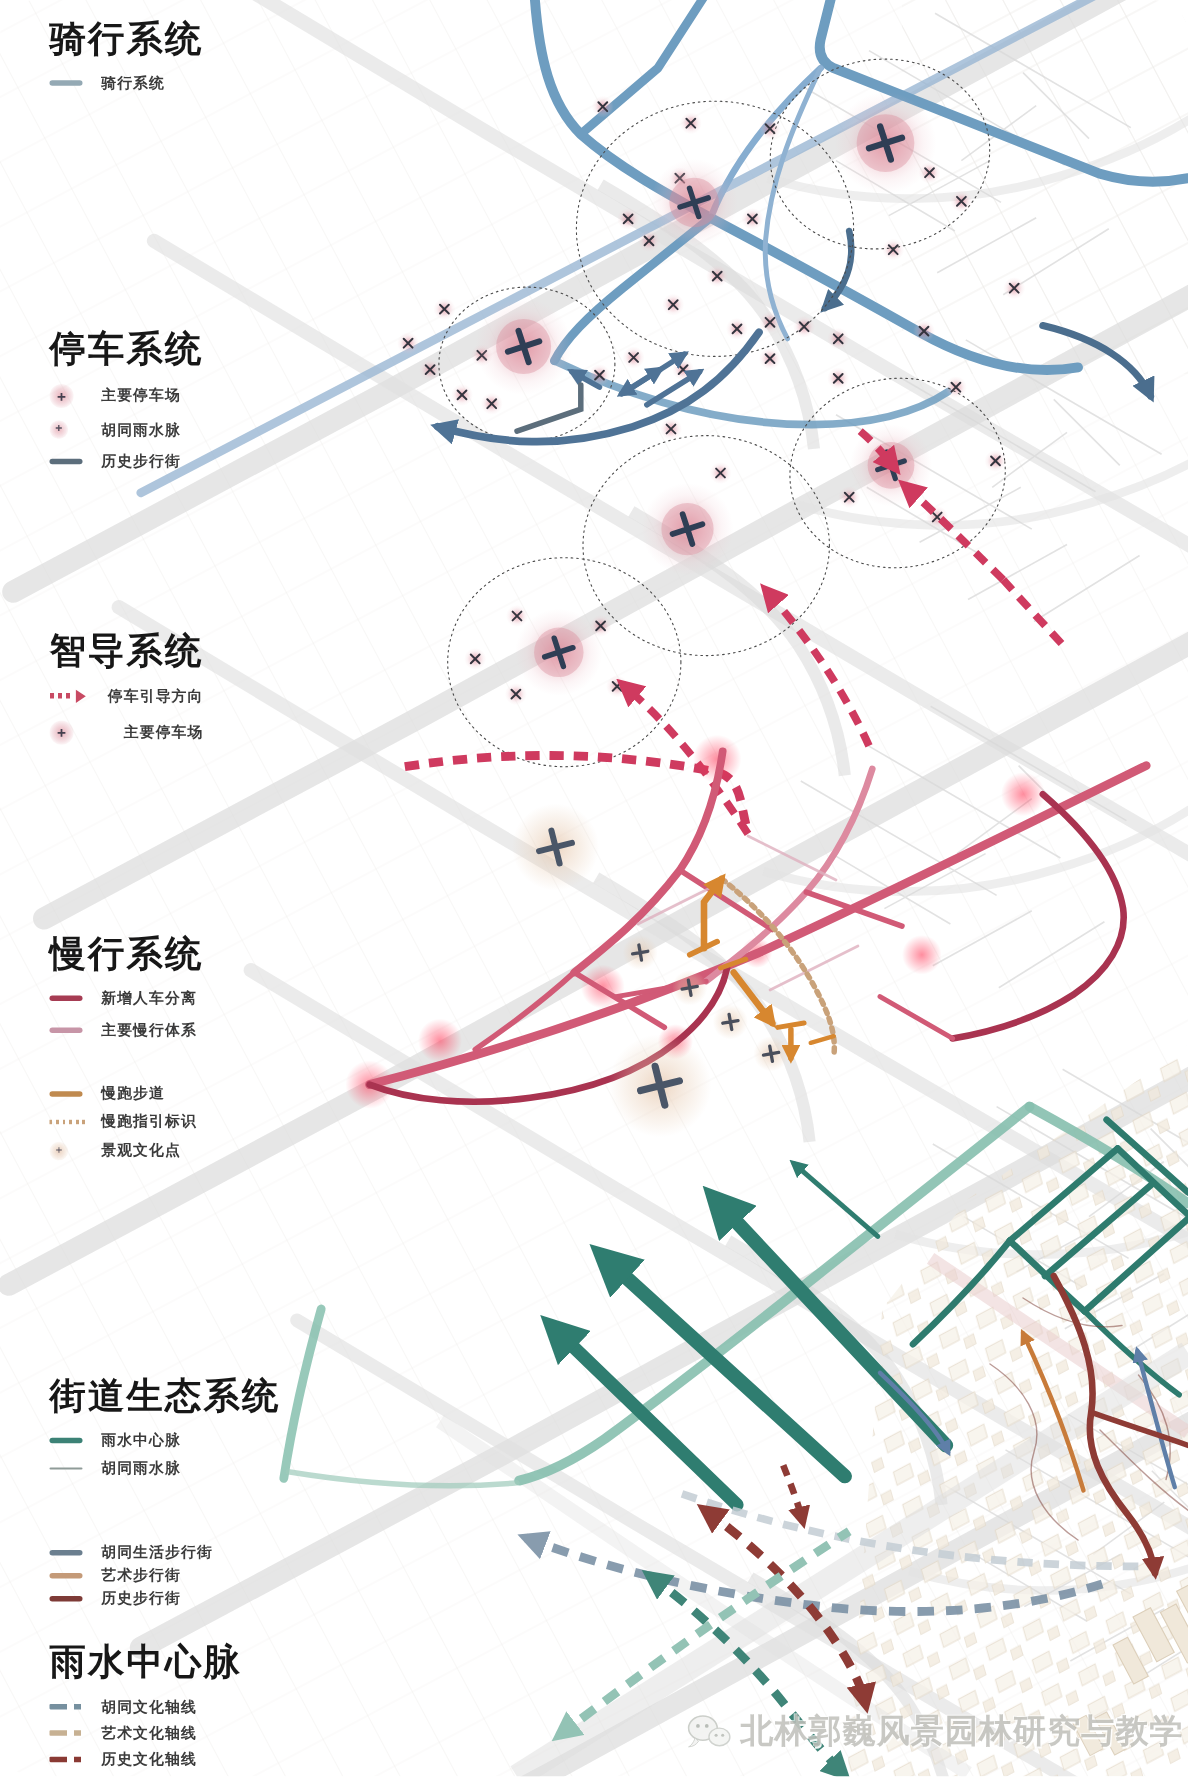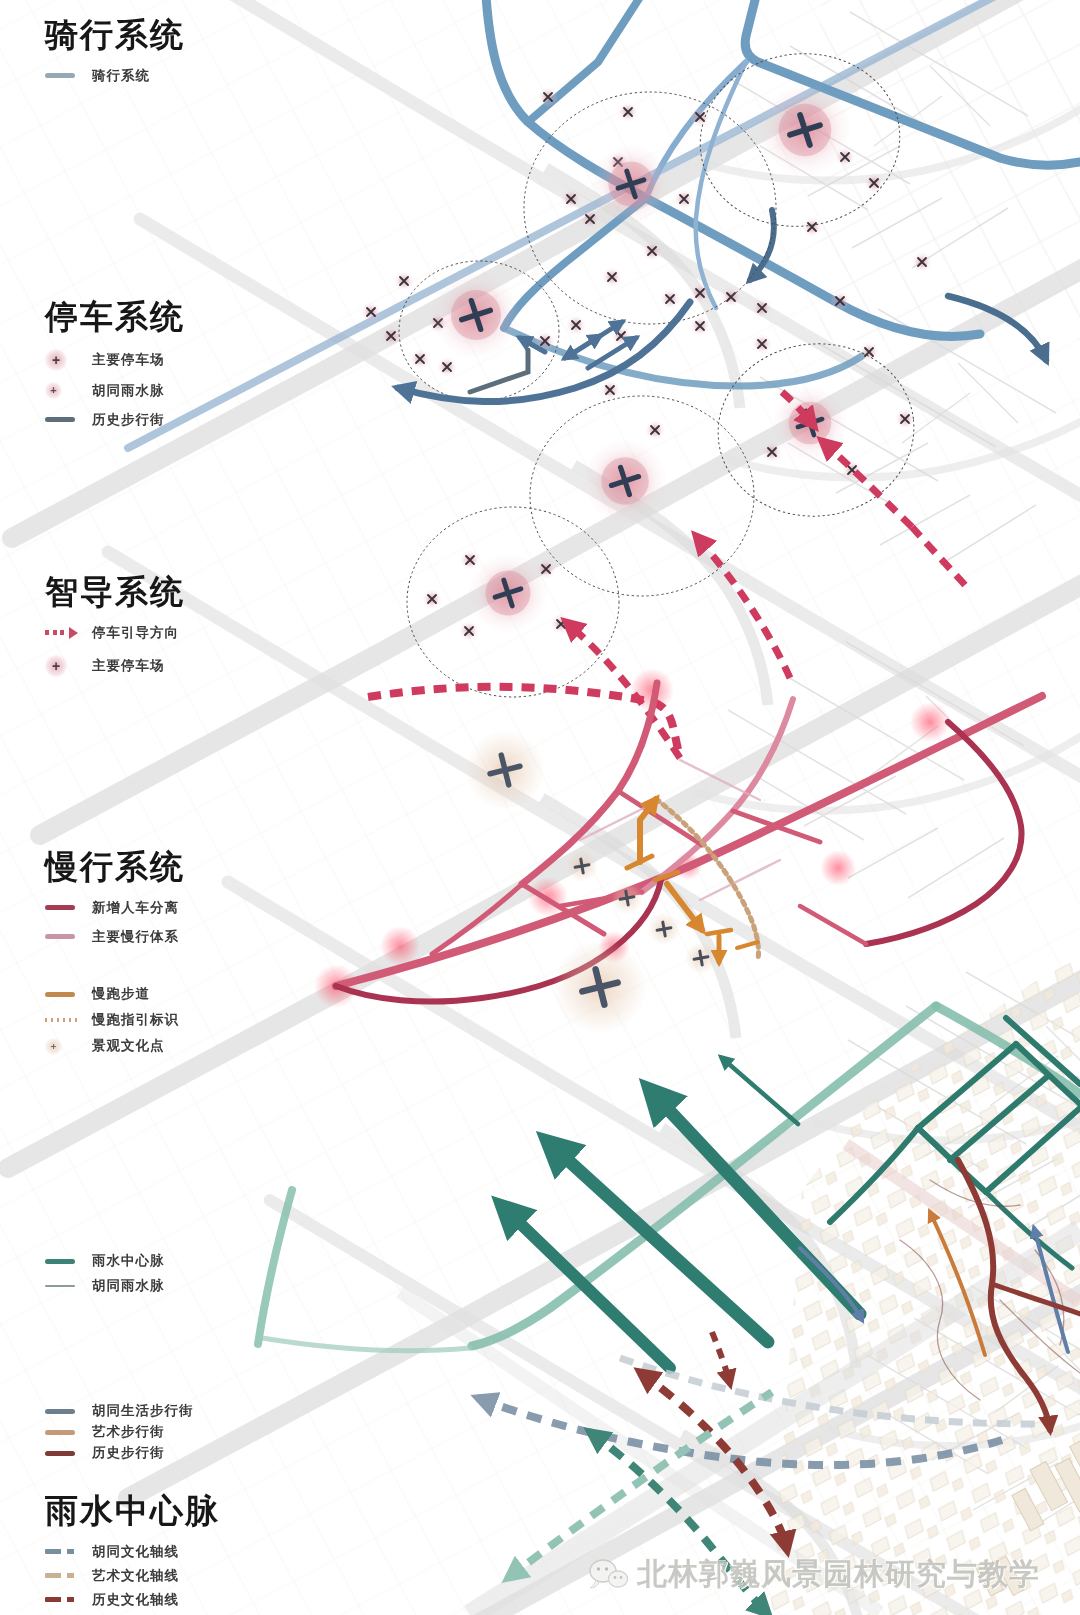--- a/index.html
+++ b/index.html
@@ -26,28 +26,28 @@
      border-left:9px solid var(--c);}
   .plus{width:22px;height:22px;border-radius:50%;display:flex;align-items:center;justify-content:center;
      color:#45404e;font-weight:700;font-size:14px;line-height:1;
      background:radial-gradient(circle,rgba(213,110,128,.55),rgba(225,160,172,.28) 55%,rgba(232,192,200,0) 78%);}
   .plus::after{content:"+";}
   .plus.sm{width:17px;height:17px;font-size:11px;opacity:.9;}
   .plus.tan{background:radial-gradient(circle,rgba(217,170,136,.6),rgba(229,200,175,.3) 55%,rgba(233,212,192,0) 80%);}
   
   .s1 .leg{margin-bottom:14px;}
   .s2 .leg{margin-bottom:11px;}
-  .s3 .leg{margin-bottom:13px;}
+  .s3 .leg{margin-bottom:13px;justify-content:space-between;}
   .s4 .leg{margin-bottom:11px;}
   .s5 .leg{margin-bottom:8px;font-family:Liberation Serif, serif;}
   .s6 .leg{margin-bottom:7px;}
   .s7 .leg{margin-bottom:3px;}
   .s7 h2{margin-bottom:7px;}
   .s8 .leg{margin-bottom:6px;}
-  .wm{position:absolute;left:588px;top:1554px;z-index:7;display:flex;align-items:center;gap:7px;opacity:.92;}
+  .wm{position:absolute;left:624px;top:1554px;z-index:7;display:flex;align-items:center;gap:7px;opacity:.92;}
   .wm span{font-size:30px;font-weight:700;letter-spacing:1px;color:rgba(176,176,170,.75);
      text-shadow:1px 1px 0 #ffffff,-1px -1px 0 rgba(255,255,255,.7);white-space:nowrap;}
 </style>
 </head>
 <body>
 
 <div class="canvas">
 
 <svg class="map" width="1080" height="1615" viewBox="0 0 1080 1615">
 <defs>
@@ -436,20 +436,21 @@
   </div>
   <div class="leg">
     <span class="sw">
           <span class="plus sm tan"></span>
         </span>
     <span class="lbl">景观文化点</span>
   </div>
 </div>
 
 <div class="sec s6" style="top:1252px">
+  <h2>街道生态系统</h2>
   <div class="leg">
     <span class="sw sw-line" style="--c: #3c8276;">
           <i></i>
         </span>
     <span class="lbl">雨水中心脉</span>
   </div>
   <div class="leg">
     <span class="sw sw-thin" style="--c: #8f9b98;">
           <i></i>
         </span>

